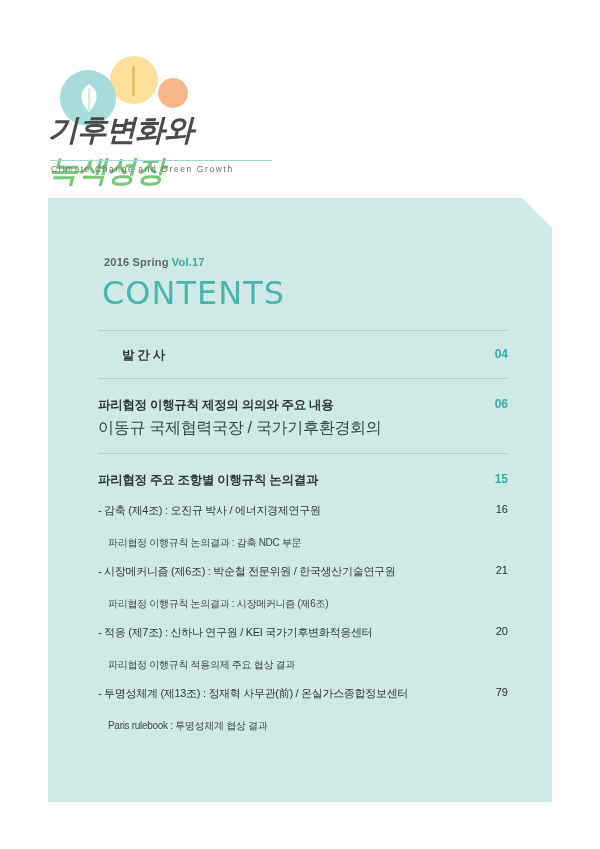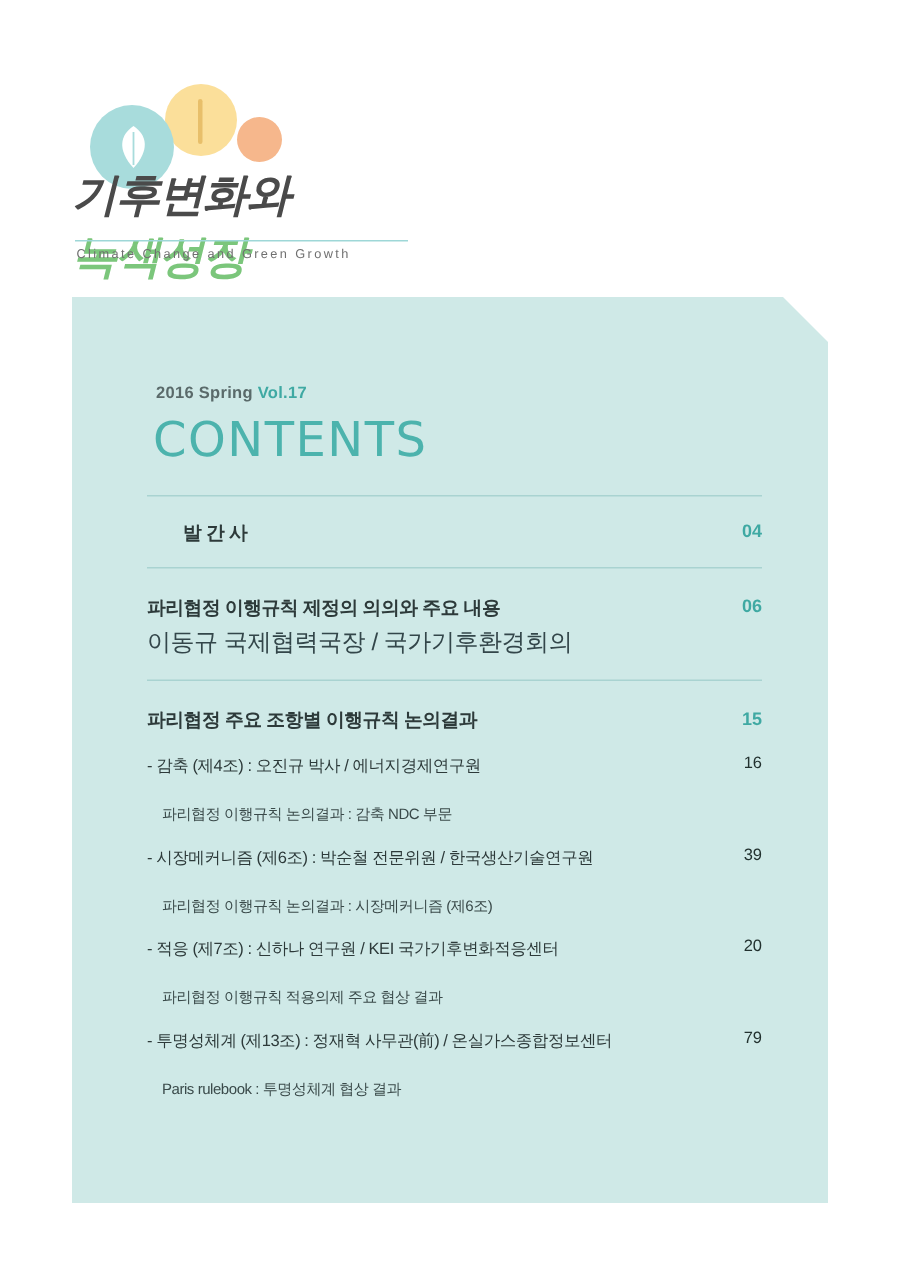--- a/index.html
+++ b/index.html
@@ -275,21 +275,21 @@
           <div class="sub-entry-note">파리협정 이행규칙 논의결과 : 감축 NDC 부문</div>
         </div>
         <div class="sub-entry-page">16</div>
       </div>
 
       <div class="sub-entry">
         <div>
           <div class="sub-entry-text">- 시장메커니즘 (제6조) : 박순철 전문위원 / 한국생산기술연구원</div>
           <div class="sub-entry-note">파리협정 이행규칙 논의결과 : 시장메커니즘 (제6조)</div>
         </div>
-        <div class="sub-entry-page">39</div>
+        <div class="sub-entry-page">21</div>
       </div>
 
       <div class="sub-entry">
         <div>
           <div class="sub-entry-text">- 적응 (제7조)               : 신하나 연구원 / KEI 국가기후변화적응센터</div>
           <div class="sub-entry-note">파리협정 이행규칙 적용의제 주요 협상 결과</div>
         </div>
         <div class="sub-entry-page">20</div>
       </div>
 

